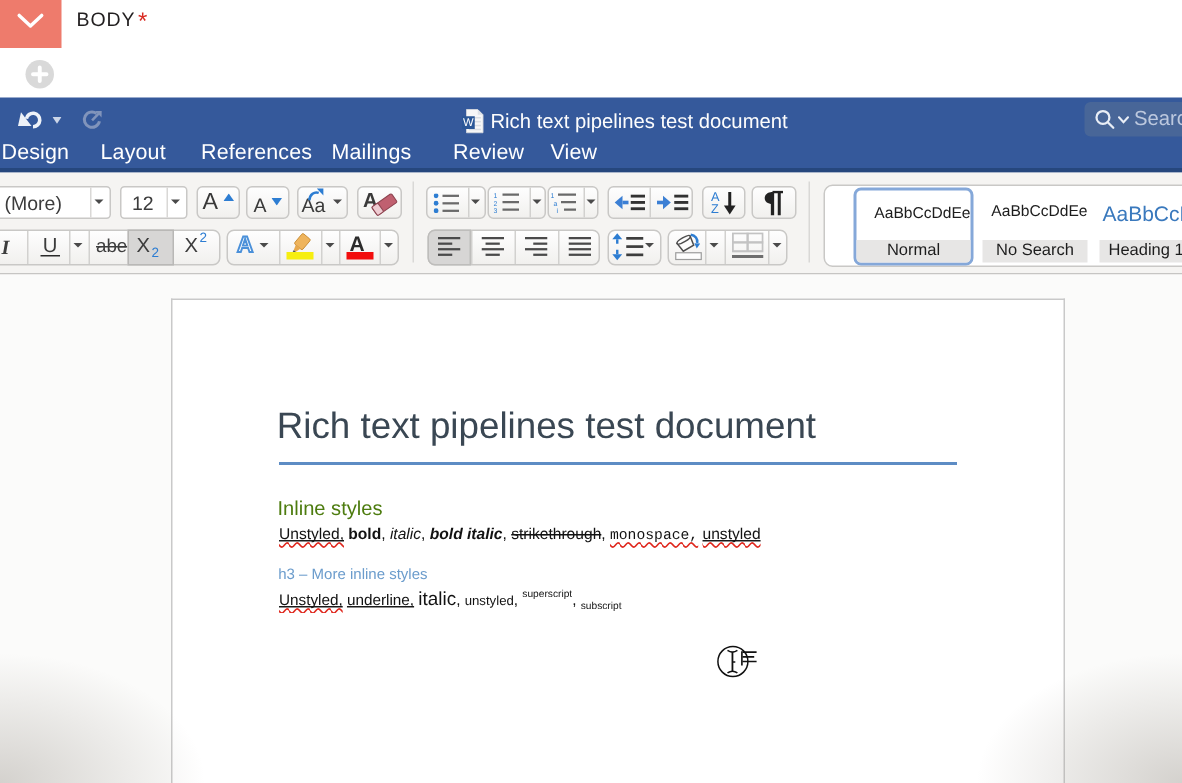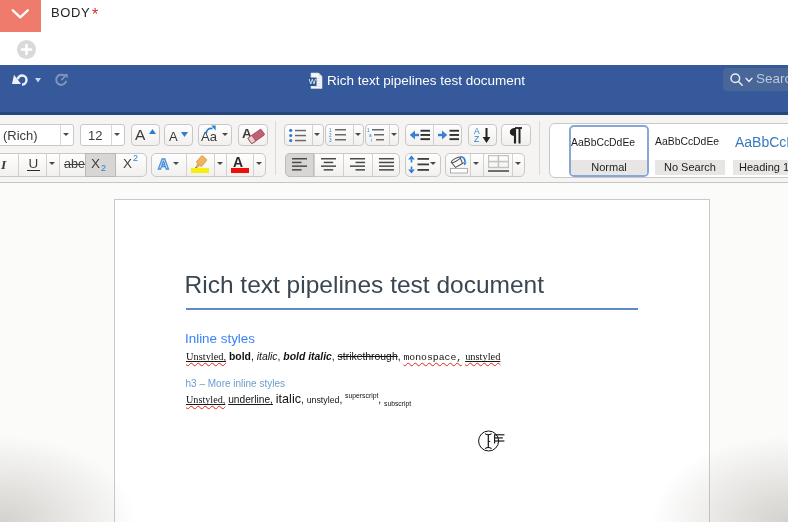--- a/index.html
+++ b/index.html
@@ -25,27 +25,27 @@
 
 #ribbon { left:0; top:115px; width:788px; height:68px; background:#f5f4f2; border-bottom:1px solid #c6c5c3; }
 .btn { position:absolute; background:linear-gradient(#fefefe,#f1f0ee); border:1px solid #c9c8c6; border-radius:4px; }
 .combo { position:absolute; background:#fff; border:1px solid #c9c8c6; border-radius:3px; }
 .caret { position:absolute; width:0; height:0; border-left:3px solid transparent; border-right:3px solid transparent; border-top:3.8px solid #4a4a4a; }
 .vsep { position:absolute; width:1px; background:#d9d8d6; }
 .seg-div { position:absolute; width:1px; background:#d2d1cf; }
 
 
 #stylebox { left:549px; top:123px; width:245px; height:55px; background:#fff; border:1px solid #c9c8c6; border-radius:6px; }
-.stcard-txt { position:absolute; font-size:10.4px; color:#1d1d1d; width:100%; text-align:left; }
+.stcard-txt { position:absolute; font-size:10.4px; color:#1d1d1d; width:100%; text-align:right; }
 .stcard-lbl { position:absolute; bottom:0; left:0; right:0; height:15px; background:#e7e6e5; font-size:11px; color:#1d1d1d; text-align:center; line-height:15px; }
 
 
 #docarea { left:0; top:183px; width:788px; height:339px; background:#fbfbfa; }
 #page { left:114px; top:16px; width:596px; height:323px; background:#fff; border:1px solid #c9c9c9; border-bottom:none; }
-.rw { text-decoration:underline wavy #df261c; text-decoration-thickness:.8px; text-underline-offset:2.2px; text-decoration-skip-ink:none;font-family:Liberation Serif, serif; }
+.rw { text-decoration:underline wavy #df261c; text-decoration-thickness:.8px; text-underline-offset:2.2px; text-decoration-skip-ink:none; }
 .ul { text-decoration:underline solid #1a1a1a; text-decoration-thickness:.9px; text-underline-offset:1.2px; text-decoration-skip-ink:none; }
 </style></head>
 <body>
 <div id="stage">
 
   <div class="abs" id="topbar"></div>
   <div class="abs" id="salmon">
     <svg width="41" height="32" viewBox="0 0 41 32">
         <path d="M12.8 10.3 L20.3 17.3 L27.8 10.3" fill="none" stroke="#fff" stroke-width="2.3" stroke-linecap="round" stroke-linejoin="round"></path>
       </svg>
@@ -87,26 +87,34 @@
   <div class="abs" id="searchpill"></div>
   <svg class="abs" style="left:729px;top:72px" width="16" height="16" viewBox="0 0 16 16">
     <circle cx="6.3" cy="6.3" r="4.3" fill="none" stroke="#e9eef6" stroke-width="1.5"></circle>
     <path d="M9.5 9.5 L13.2 13.2" stroke="#e9eef6" stroke-width="1.5" stroke-linecap="round"></path>
   </svg>
   <svg class="abs" style="left:745px;top:77px" width="8" height="6" viewBox="0 0 8 6">
       <path d="M1 1.2 L4 4.4 L7 1.2" fill="none" stroke="#e9eef6" stroke-width="1.4" stroke-linecap="round"></path>
     </svg>
   <div class="abs" id="searchtxt">Search</div>
 
+  <div class="abs" id="menurow">
+    <span class="mi" style="left:1px">Design</span>
+    <span class="mi" style="left:67px">Layout</span>
+    <span class="mi" style="left:134px">References</span>
+    <span class="mi" style="left:221px">Mailings</span>
+    <span class="mi" style="left:302px">Review</span>
+    <span class="mi" style="left:367px">View</span>
+  </div>
 
   <div class="abs" id="ribbon"></div>
   <div id="ribbonctl" class="abs" style="left:0;top:0">
 
     <div class="combo" style="left:-12px;top:124px;width:86px;height:22px"></div>
-    <div class="abs" style="left:3px;top:128px;font-size:13px;color:#3c3c3c">(Rich)</div>
+    <div class="abs" style="left:3px;top:128px;font-size:13px;color:#3c3c3c">(More)</div>
     <div class="vsep" style="left:60px;top:125px;height:20px"></div>
     <div class="caret" style="left:63px;top:133px"></div>
 
     <div class="combo" style="left:80px;top:124px;width:45px;height:22px"></div>
     <div class="abs" style="left:88px;top:128px;font-size:13px;color:#3c3c3c">12</div>
     <div class="vsep" style="left:111px;top:125px;height:20px"></div>
     <div class="caret" style="left:114px;top:133px"></div>
 
     <div class="btn" style="left:131px;top:124px;width:29px;height:22px"></div>
     <div class="abs" style="left:135px;top:126px;font-size:15.5px;color:#383838">A</div>
@@ -317,21 +325,21 @@
     <div class="abs" style="left:733px;top:127px;width:62px;height:48px;background:#fff">
       <div class="abs" style="top:7px;left:2px;font-size:14px;color:#3a79bd">AaBbCcDd</div>
       <div class="stcard-lbl" style="text-align:left;padding-left:6px">Heading 1</div>
     </div>
   </div>
 
   <div class="abs" id="docarea">
     <div class="abs" id="page">
       <div class="abs" style="left:69.5px;top:70.5px;font-size:24.5px;color:#3a4753">Rich text pipelines test document</div>
       <div class="abs" style="left:71px;top:108px;width:452px;height:1.6px;background:#5d8cc4"></div>
-      <div class="abs" style="left:70px;top:130.5px;font-size:13.4px;color:#3b82f6">Inline styles</div>
+      <div class="abs" style="left:70px;top:130.5px;font-size:13.4px;color:#4d7c0f">Inline styles</div>
       <div class="abs" style="left:71px;top:150.8px;font-size:10.4px;color:#121212;white-space:nowrap" id="line1">
         <span class="rw"><span class="ul">Unstyled,</span></span><span> </span><b>bold</b><span>, </span><i>italic</i><span>, </span><b><i>bold italic</i></b><span>, </span><span style="text-decoration:line-through">strikethrough</span><span>, </span><span class="rw" style="font-family:'Liberation Mono',monospace;font-size:9.8px">monospace,</span> <span class="rw"><span class="ul">unstyled</span></span>
       </div>
       <div class="abs" style="left:70.5px;top:178px;font-size:10px;color:#6b9ccc">h3 – More inline styles</div>
       <div class="abs" style="left:71px;top:191.6px;font-size:10.2px;color:#121212;white-space:nowrap" id="line2">
         <span class="rw"><span class="ul">Unstyled,</span></span><span> </span><span class="ul">underline,</span><span> </span><span style="font-size:12.6px">italic</span><span>, </span><span style="font-size:8.8px">unstyled</span><span>, </span><span style="font-size:6.8px;vertical-align:5px">superscript</span><span>, </span><span style="font-size:6.8px;vertical-align:-3px">subscript</span>
       </div>
     </div>
 
     <svg class="abs" style="left:478px;top:247px" width="27" height="23" viewBox="0 0 27 23">

